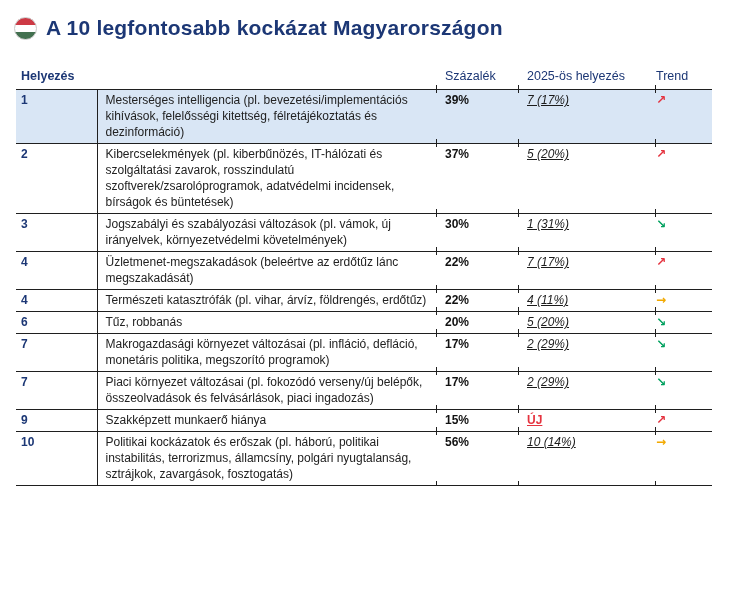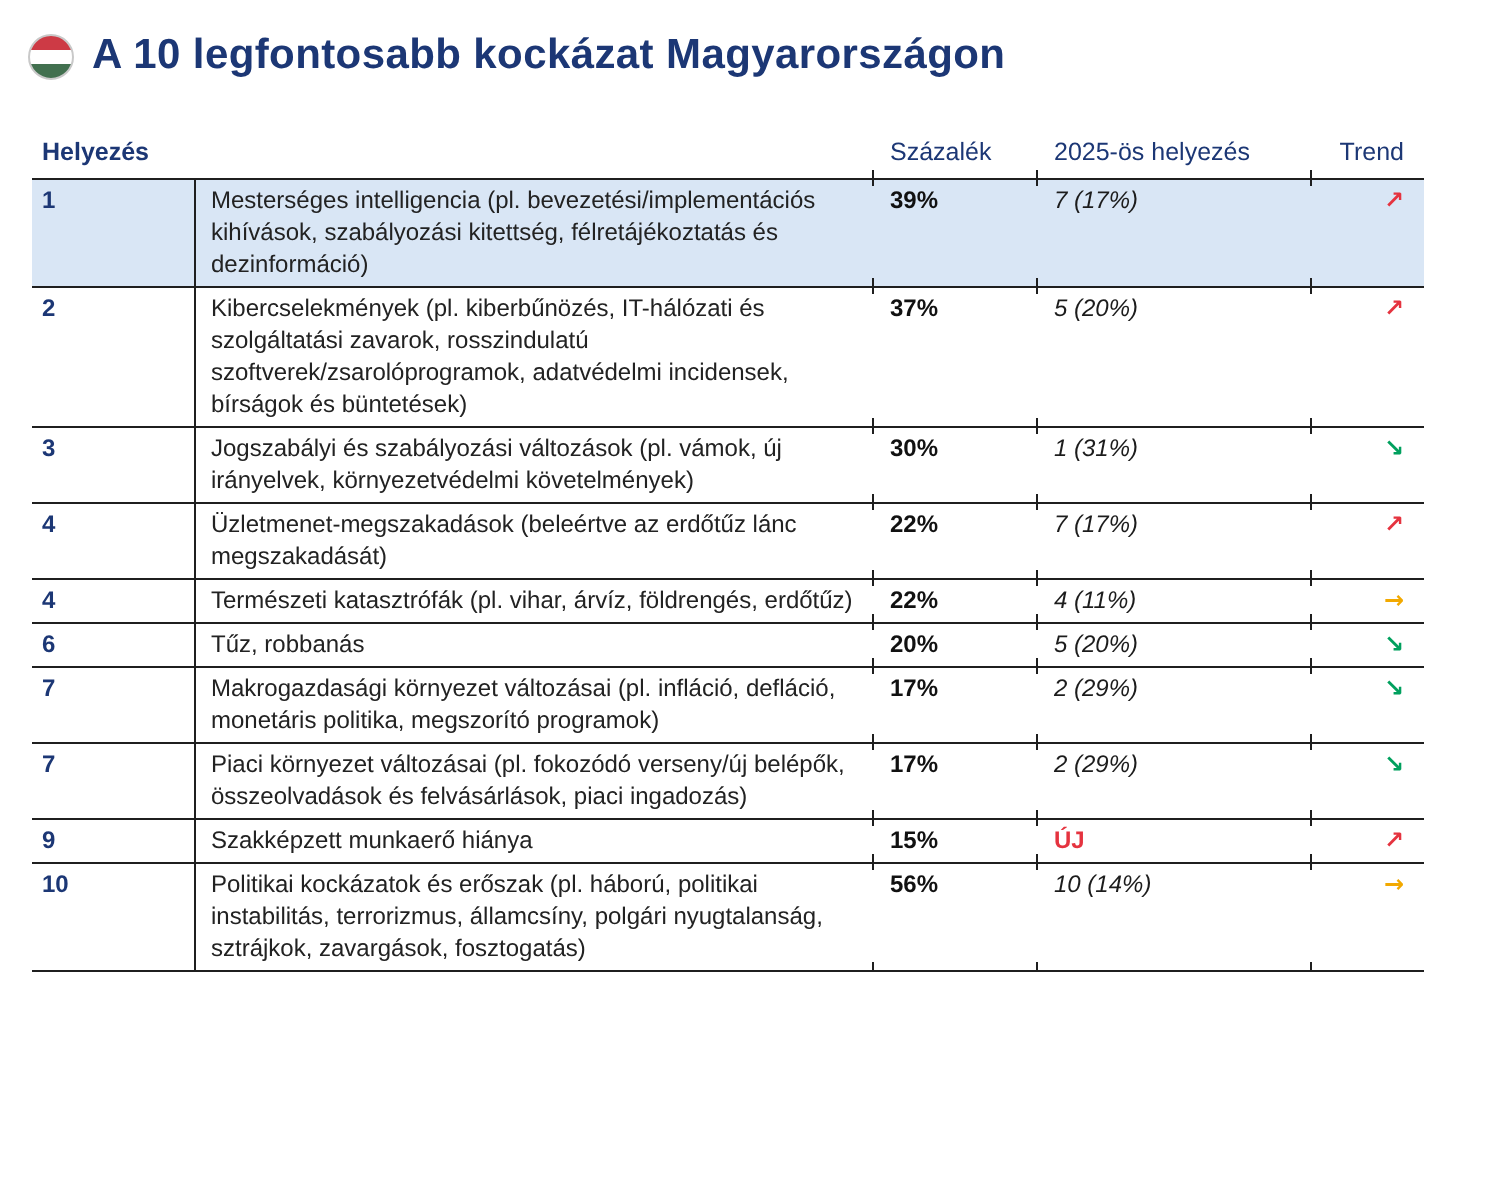--- a/index.html
+++ b/index.html
@@ -25,23 +25,23 @@
   col.c-prev{width:137px;} col.c-trend{width:56px;}
   th,td{vertical-align:top; position:relative; font-size:12px; line-height:16px;
     padding:2px 6px 3px 8px; text-align:left;}
   thead th{color:var(--navy); font-weight:normal; font-size:12.5px;
     border-bottom:1.5px solid var(--border); padding-bottom:5px;}
   tbody td{border-bottom:1px solid var(--border);}
   td.rank,th.rank{padding-left:5px; font-weight:bold; color:var(--navy);
     border-right:1px solid var(--border);}
   th.rank{border-right:none;}
   td.pct{font-weight:bold; color:#111;}
-  td.prev{font-style:italic; color:#1c1c1c;}
+  td.prev{font-style:italic; color:#1c1c1c;text-decoration:underline;}
   td.prev.new{font-style:normal; font-weight:bold; color:var(--new-label);}
-  td.trend,th.trend{text-align:right; padding-left:0; padding-right:10px;}
+  td.trend,th.trend{text-align:left; padding-left:0; padding-right:10px;}
   .trend span{font-family:"DejaVu Sans", sans-serif; font-size:12px; font-weight:bold;}
   .trend .up{color:var(--trend-up);} .trend .down{color:var(--trend-down);}
   .trend .flat{color:var(--trend-flat);}
   tr.highlight td{background:var(--highlight-row);}
   
   td.tick::after, th.tick::after{content:""; position:absolute; left:-1px; bottom:-1px;
     width:1px; height:5px; background:var(--border);}
   td.tick::before{content:""; position:absolute; left:-1px; top:-1px;
     width:1px; height:4px; background:var(--border);}
 </style>
@@ -70,21 +70,21 @@
         <th class="rank">Helyezés</th>
         <th></th>
         <th class="tick">Százalék</th>
         <th class="tick">2025-ös helyezés</th>
         <th class="tick trend">Trend</th>
       </tr>
     </thead>
     <tbody>
         <tr class="highlight">
     <td class="rank">1</td>
-    <td>Mesterséges intelligencia (pl. bevezetési/implementációs kihívások, szabályozási kitettség, félretájékoztatás és dezinformáció)</td>
+    <td>Mesterséges intelligencia (pl. bevezetési/implementációs kihívások, felelősségi kitettség, félretájékoztatás és dezinformáció)</td>
     <td class="pct tick">39%</td>
     <td class="prev tick">7 (17%)</td>
     <td class="trend tick"><span class="up">↗</span></td>
   </tr>
         <tr>
     <td class="rank">2</td>
     <td>Kibercselekmények (pl. kiberbűnözés, IT-hálózati és szolgáltatási zavarok, rosszindulatú szoftverek/zsarolóprogramok, adatvédelmi incidensek, bírságok és büntetések)</td>
     <td class="pct tick">37%</td>
     <td class="prev tick">5 (20%)</td>
     <td class="trend tick"><span class="up">↗</span></td>

